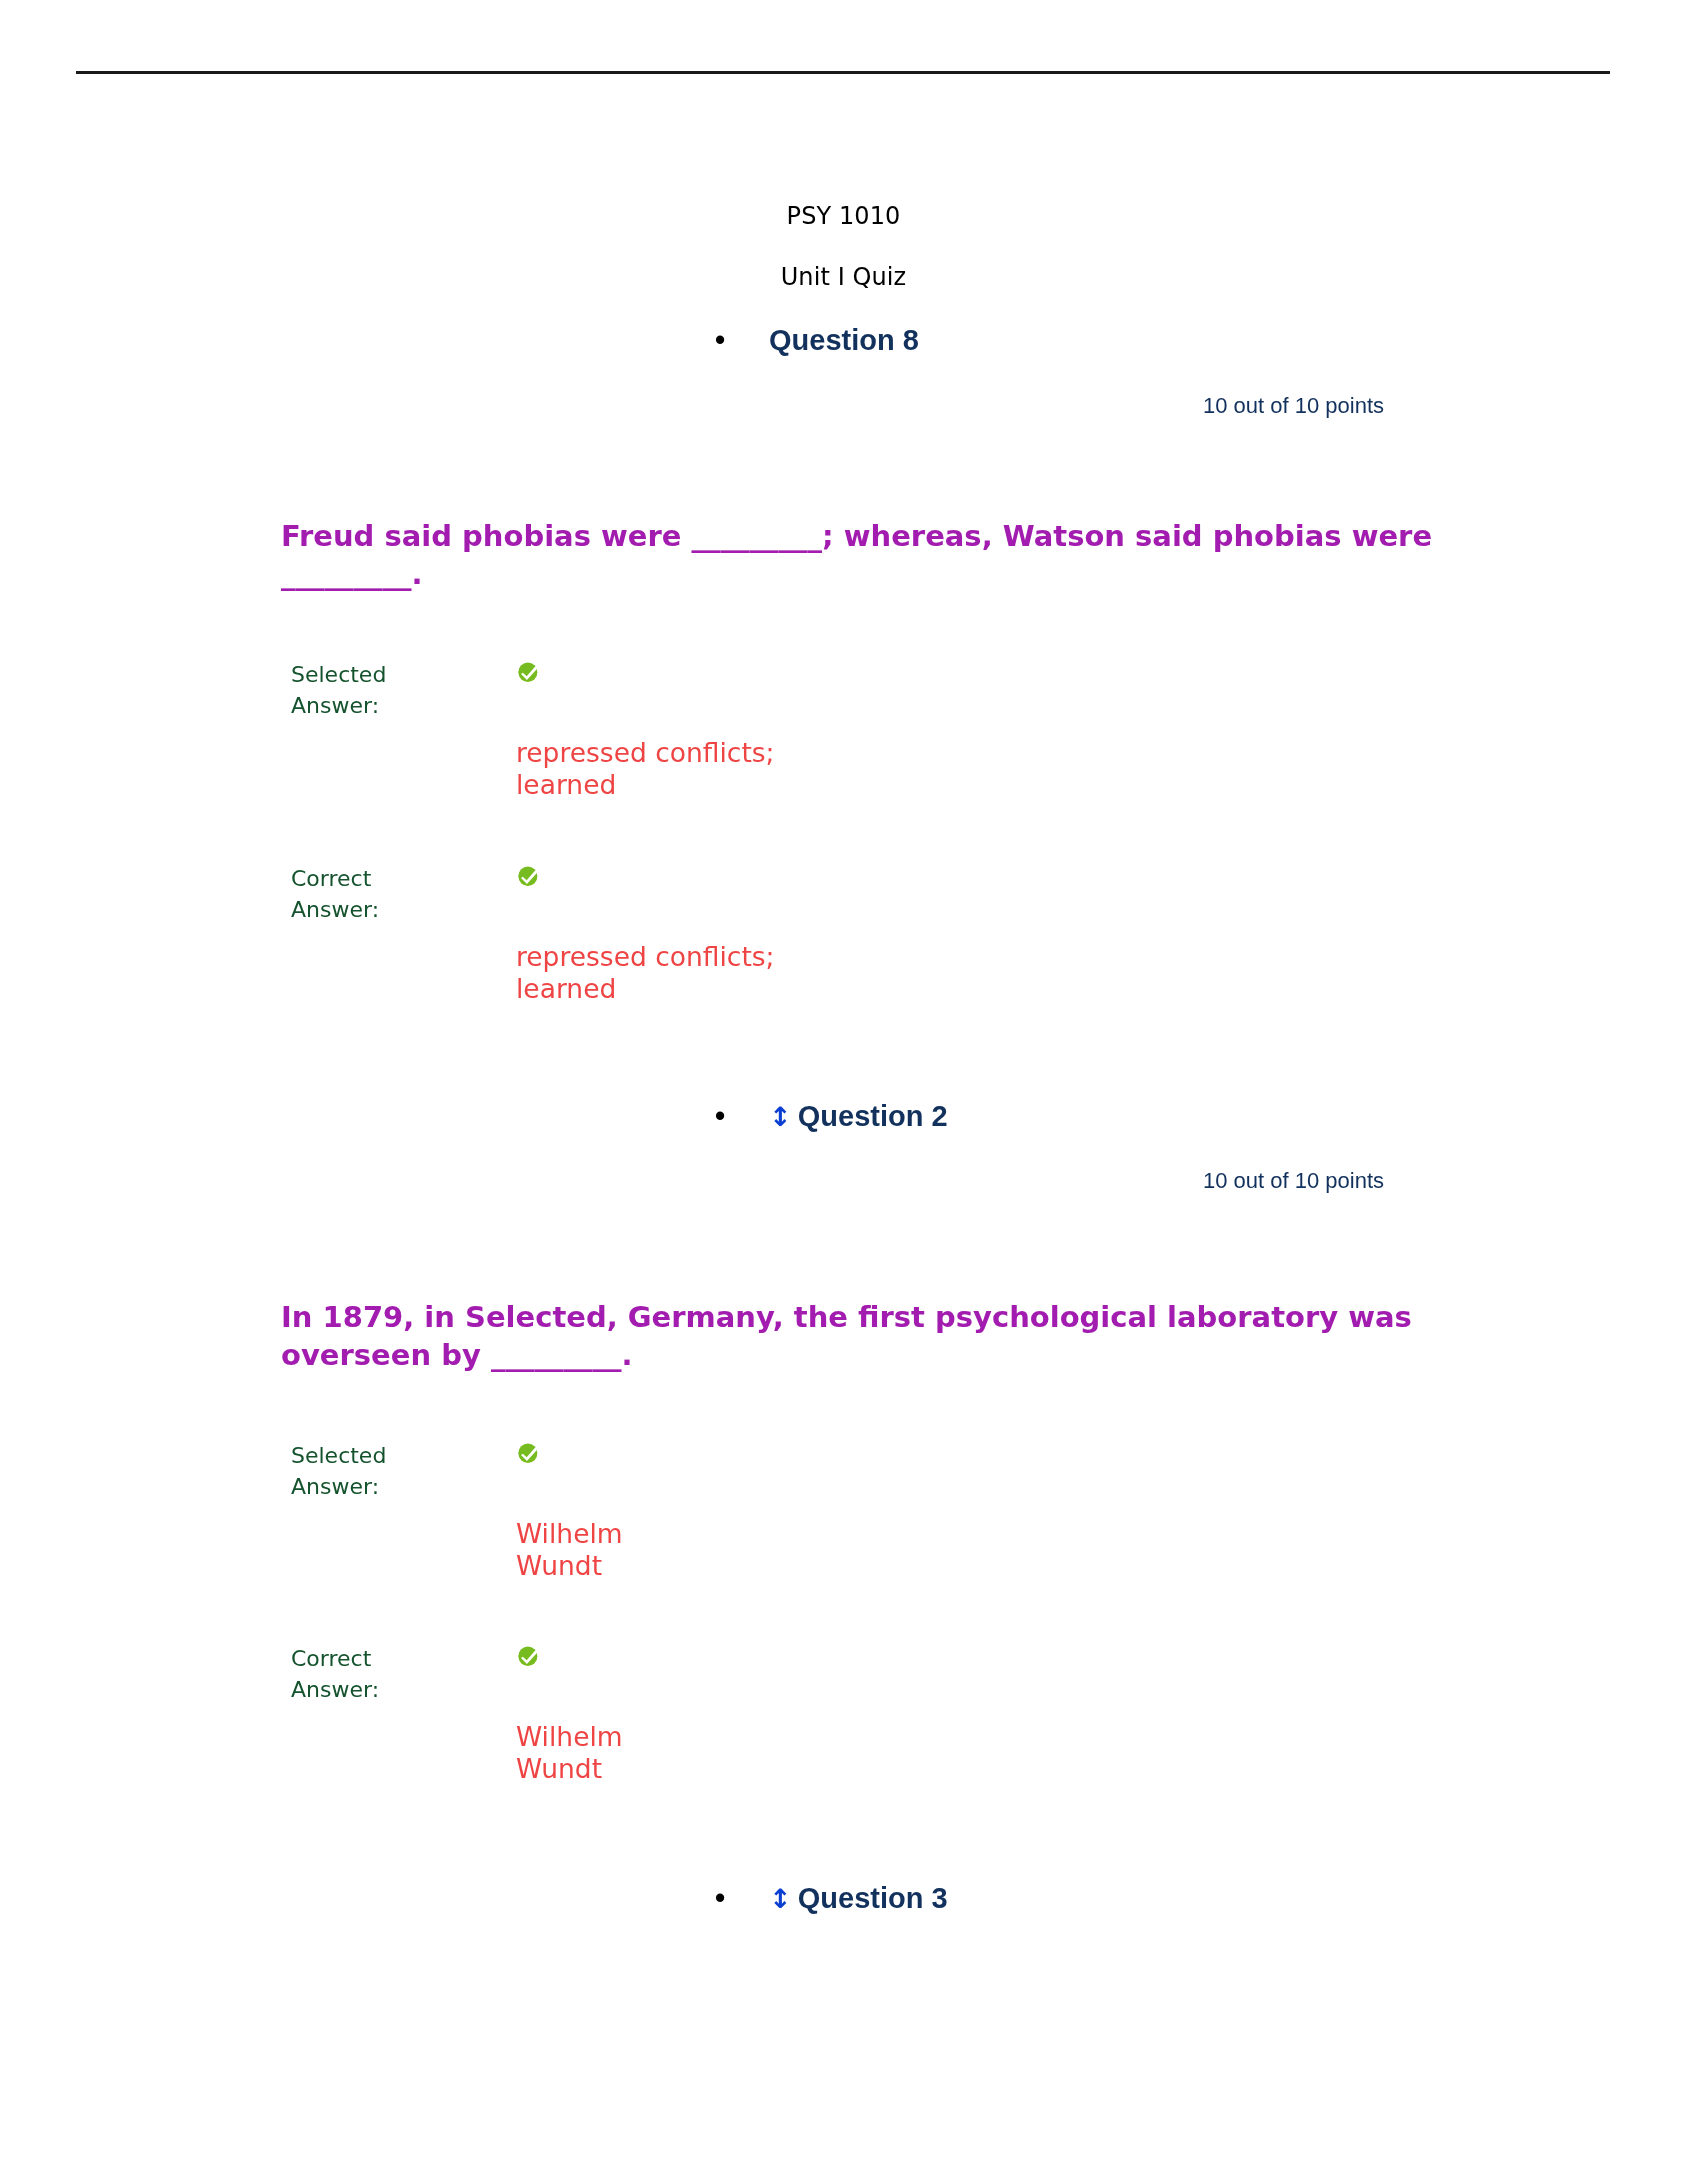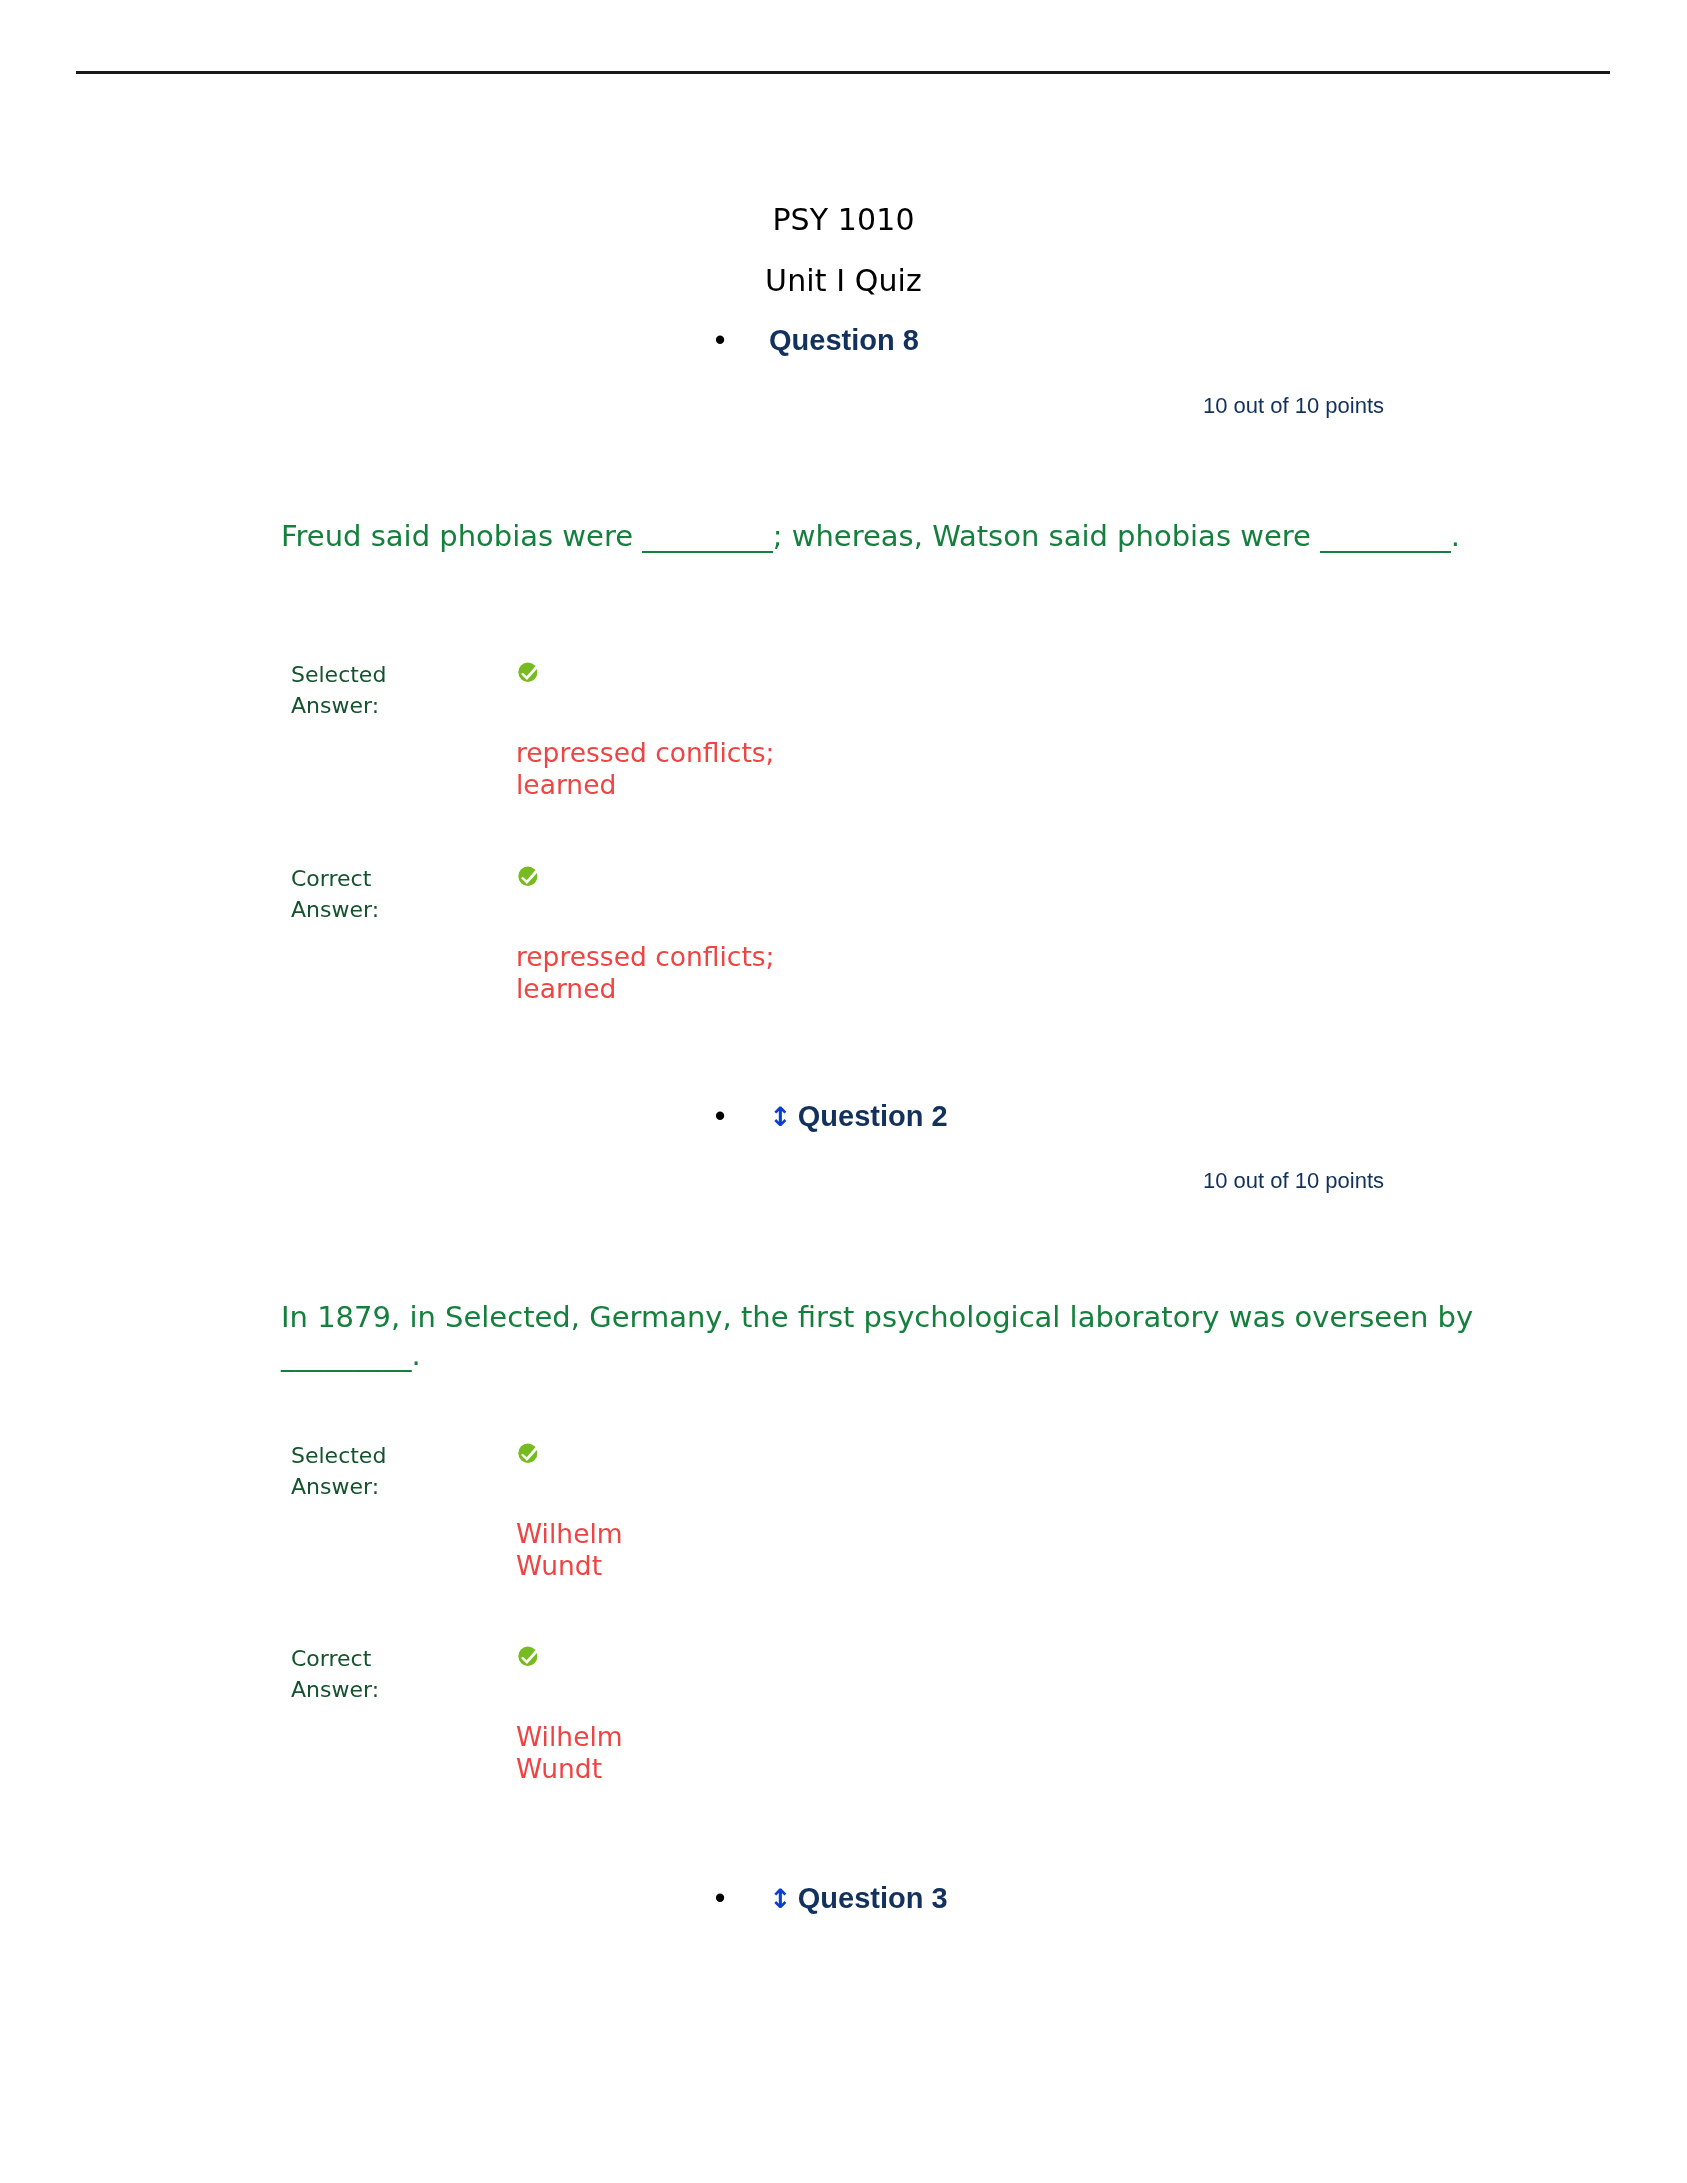--- a/index.html
+++ b/index.html
@@ -33,21 +33,21 @@
   }
 
   
   .course-title,
   .quiz-title {
     position: absolute;
     left: 0;
     width: 1687px;
     text-align: center;
     color: #000000;
-    font-size: 30px;
+    font-size: 24px;
     font-family: "DejaVu Sans", sans-serif;
     letter-spacing: 0.1px;
   }
   .course-title { top: 202px; }
   .quiz-title   { top: 263px; }
 
   
   .q-heading {
     position: absolute;
     display: flex;
@@ -82,24 +82,25 @@
     font-size: 22px;
     font-family: "Liberation Sans", sans-serif;
     white-space: nowrap;
   }
 
   
   .q-body {
     position: absolute;
     left: 281px;
     width: 1197px;
-    color: #15803d;
+    color: #a21caf;
     font-size: 29px;
     line-height: 1.32;
     font-family: "DejaVu Sans", sans-serif;
+    font-weight: bold;
   }
 
   
   .ans-block { position: absolute; }
   .ans-label {
     position: absolute;
     left: 0;
     top: 0;
     width: 198px;
     color: #14532d;

